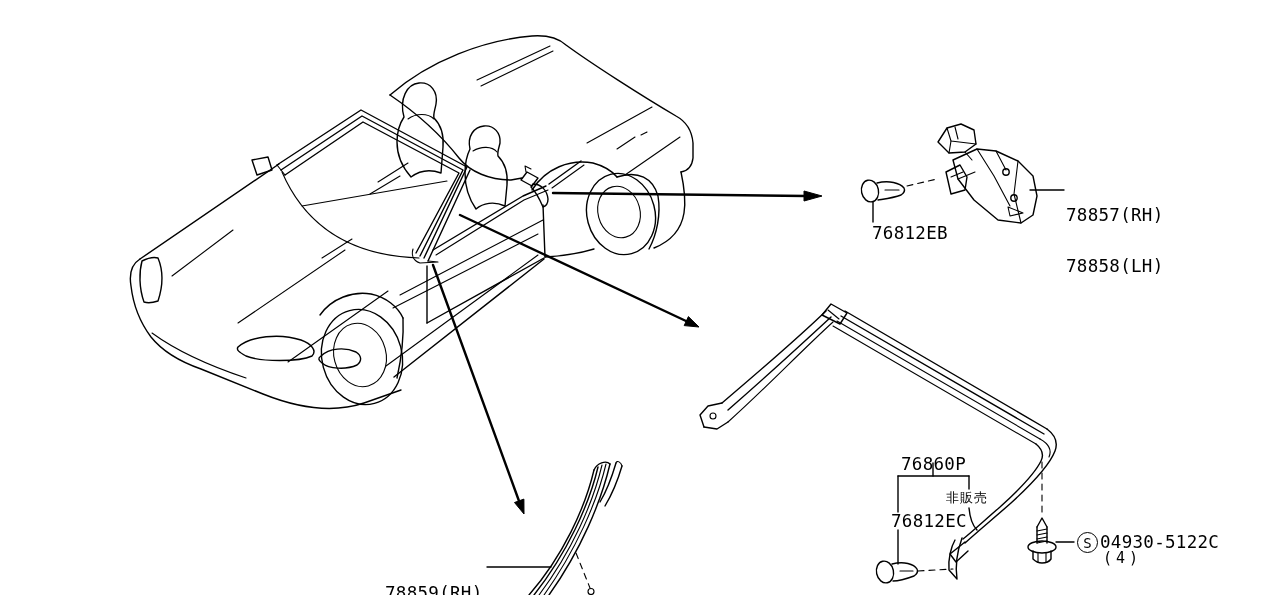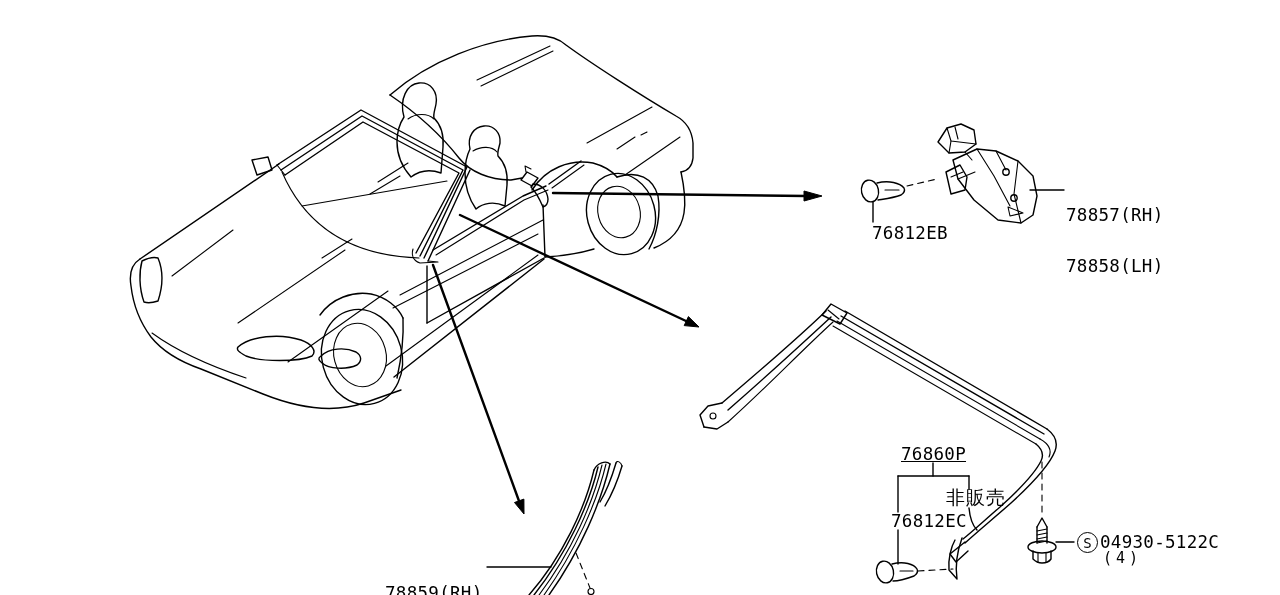--- a/index.html
+++ b/index.html
@@ -7,21 +7,21 @@
          font-family:"DejaVu Sans Mono","Liberation Mono",monospace;color:#000;}
   .art{position:absolute;left:0;top:0;}
   .art path,.art line,.art ellipse,.art circle,.art polyline{fill:none;stroke:#000;stroke-width:1.4;
         stroke-linecap:round;stroke-linejoin:round;}
   .art .thin{stroke-width:1.1;}
   .art .arrow-line{stroke-width:2.4;}
   .art .head{fill:#000;stroke:#000;stroke-width:1;}
   .art .dash{stroke-dasharray:6 5;}
   .lbl{position:absolute;font-size:17.5px;letter-spacing:.3px;line-height:17px;white-space:pre;}
   .lbl-cjk{position:absolute;font-family:"DejaVu Sans","Liberation Sans",sans-serif;
-           font-size:19px;letter-spacing:1px;line-height:15px;white-space:pre;}
+           font-size:13px;letter-spacing:1px;line-height:15px;white-space:pre;}
   .qty{position:absolute;font-size:15px;letter-spacing:4px;line-height:15px;white-space:pre;}
   .s-circle{position:absolute;width:21px;height:21px;border:1.6px solid #000;border-radius:50%;
             display:flex;align-items:center;justify-content:center;font-size:14px;box-sizing:border-box;}
 </style>
 </head>
 <body>
 
 <div class="stage">
 
 <svg class="art" width="1280" height="595" viewBox="0 0 1280 595">
@@ -203,21 +203,21 @@
   </g>
 </svg>
 
 <div class="lbl" style="left:1066px;top:173px;">
   <div>78857(RH)</div>
   <div>78858(LH)</div>
 </div>
 
 <div class="lbl" style="left:844px;top:225px;margin-left:28px;">76812EB</div>
 
-<div class="lbl" style="left:901px;top:446px;text-decoration:underline;">76860P</div>
+<div class="lbl" style="left:901px;top:456px;">76860P</div>
 
 <div class="lbl-cjk" style="left:946px;top:490px;">非販売</div>
 
 <div class="lbl" style="left:859px;top:513px;margin-left:32px;">76812EC</div>
 
 <div class="s-circle" style="left:1077px;top:532px;">
       <span>S</span>
     </div>
 <div class="lbl" style="left:1100px;top:534px;">04930-5122C</div>
 <div class="qty" style="left:1103px;top:551px;">(4)</div>

